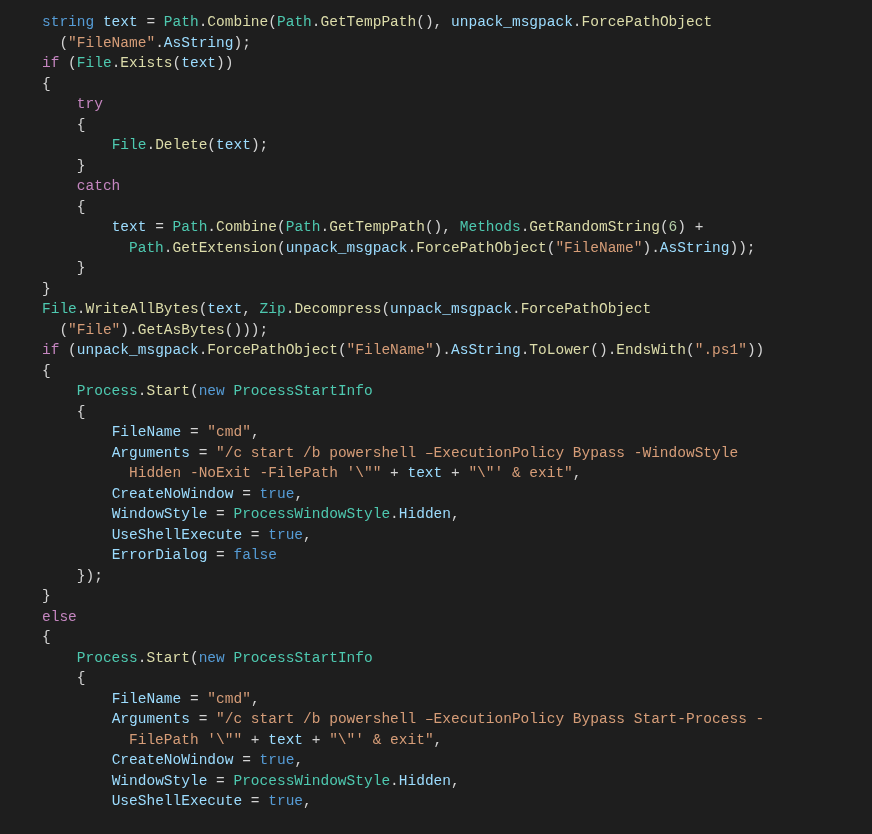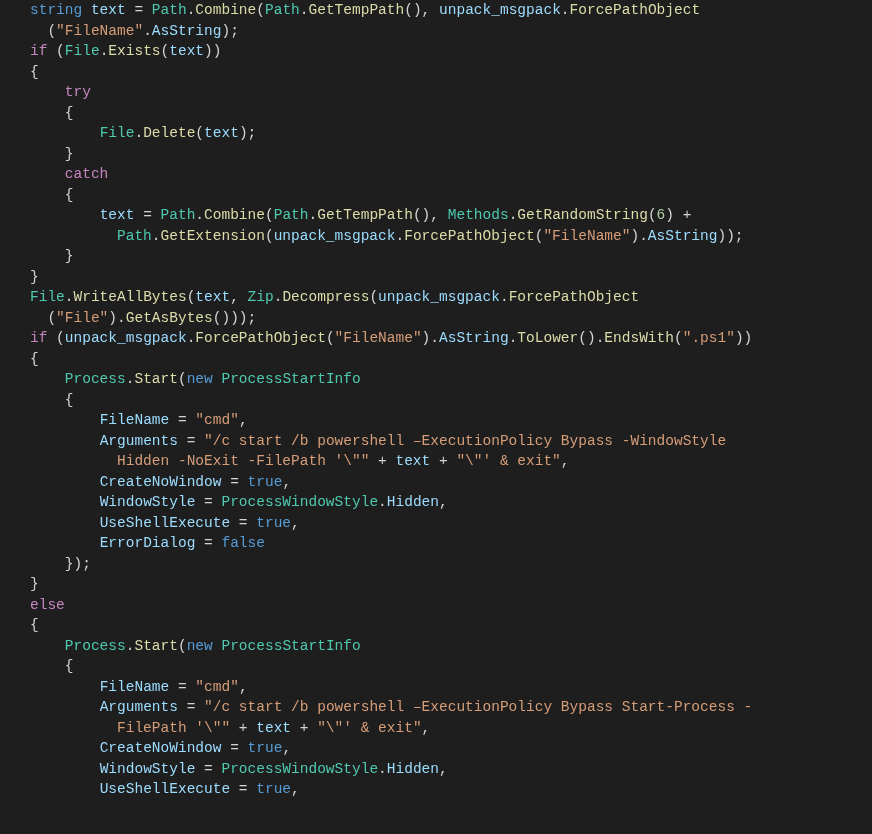--- a/index.html
+++ b/index.html
@@ -1,16 +1,16 @@
 <!DOCTYPE html>
 <html><head>
 <meta charset="utf-8">
 <style>
   html,body{margin:0;padding:0;background:#1e1e1e;width:872px;height:834px;overflow:hidden}
-  pre{margin:0;padding:0 0 0 30px;font-family:Consolas,'Courier New',monospace;font-size:14.5px;line-height:20.5px;color:#d4d4d4;white-space:pre}
+  pre{margin:12px;padding:0 0 0 30px;font-family:Consolas,'Courier New',monospace;font-size:14.5px;line-height:20.5px;color:#d4d4d4;white-space:pre}
   .kw{color:#569cd6}
   .cls{color:#4ec9b0}
   .mth{color:#dcdcaa}
   .str{color:#d69d78}
   .var{color:#9cdcfe}
   .ctrl{color:#c586c0}
   .num{color:#b5cea8}
   .bool{color:#569cd6}
   .pun{color:#d4d4d4}
   .guide{color:#404040}

